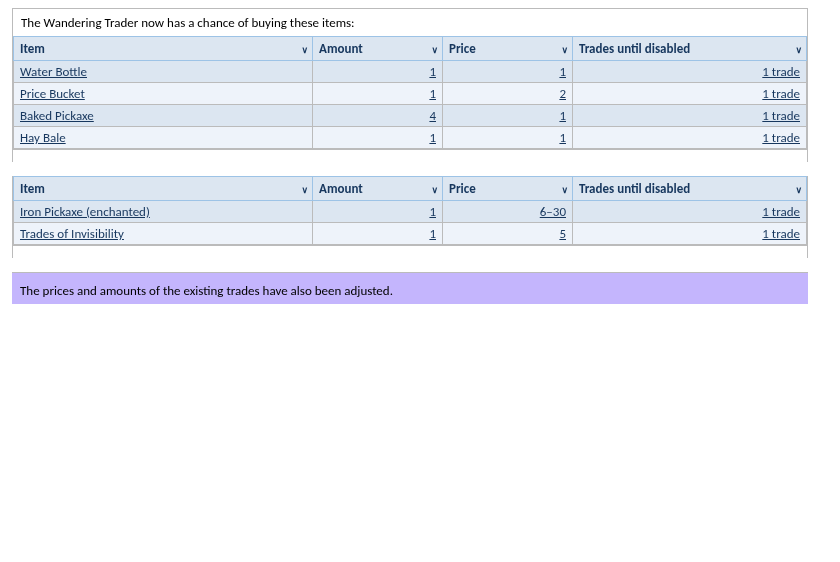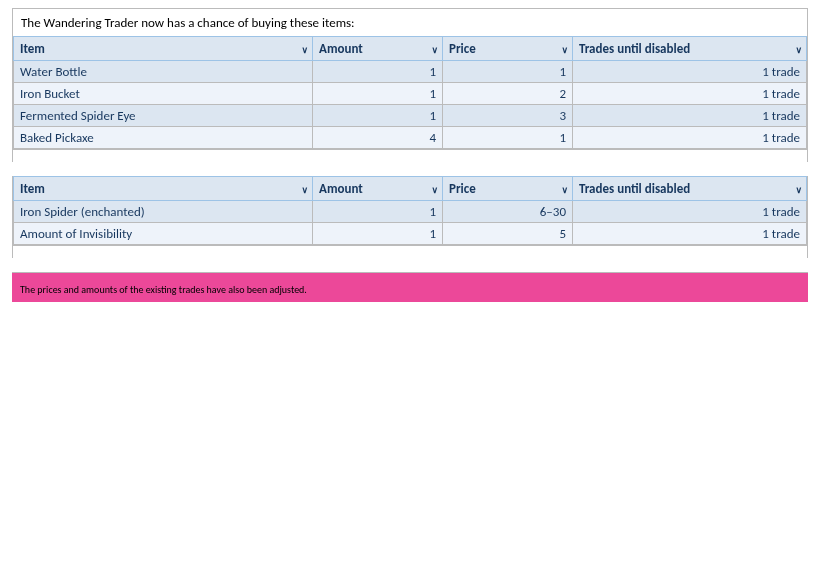--- a/index.html
+++ b/index.html
@@ -59,20 +59,21 @@
       top: 50%;
       transform: translateY(-50%);
       color: #17375e;
     }
 
     tbody tr td {
       padding: 3px 6px;
       border: 1px solid #bbb;
       color: #17375e;
       font-size: 13px;
+      text-decoration: underline;
     }
 
     tbody tr:nth-child(odd) td {
       background: #dce6f1;
     }
     tbody tr:nth-child(even) td {
       background: #eef3fa;
     }
 
     tbody tr td.num {
@@ -87,22 +88,22 @@
     .spacer {
       height: 12px;
       background: #fff;
       border-left: 1px solid #bbb;
       border-right: 1px solid #bbb;
     }
 
     .footer-text {
       padding: 10px 8px 6px 8px;
       color: #000;
-      font-size: 10px;
-      background: #ec4899;
+      font-size: 13px;
+      background: #c4b5fd;
       border-top: 1px solid #bbb;
     }
 
     .between-gap {
       height: 14px;
     }
 
     .section-block {
       margin: 0 12px;
     }
@@ -145,34 +146,34 @@
           </tr>
         </thead>
         <tbody id="buying-tbody">
         <tr>
       <td>Water Bottle</td>
       <td class="num">1</td>
       <td class="num">1</td>
       <td class="num">1 trade</td>
     </tr>
             <tr>
-      <td>Iron Bucket</td>
+      <td>Price Bucket</td>
       <td class="num">1</td>
       <td class="num">2</td>
-      <td class="num">1 trade</td>
-    </tr>
-            <tr>
-      <td>Fermented Spider Eye</td>
-      <td class="num">1</td>
-      <td class="num">3</td>
       <td class="num">1 trade</td>
     </tr>
             <tr>
       <td>Baked Pickaxe</td>
       <td class="num">4</td>
+      <td class="num">1</td>
+      <td class="num">1 trade</td>
+    </tr>
+            <tr>
+      <td>Hay Bale</td>
+      <td class="num">1</td>
       <td class="num">1</td>
       <td class="num">1 trade</td>
     </tr>
           </tbody>
       </table>
     </div>
     <div class="spacer"></div>
   </div>
 
   <div class="between-gap"></div>
@@ -201,27 +202,27 @@
               <span class="sort-icon">∨</span>
             </th>
             <th>
               <span>Trades until disabled</span>
               <span class="sort-icon">∨</span>
             </th>
           </tr>
         </thead>
         <tbody id="selling-tbody">
             <tr>
-      <td>Iron Spider (enchanted)</td>
+      <td>Iron Pickaxe (enchanted)</td>
       <td class="num">1</td>
       <td class="num">6–30</td>
       <td class="num">1 trade</td>
     </tr>
             <tr>
-      <td>Amount of Invisibility</td>
+      <td>Trades of Invisibility</td>
       <td class="num">1</td>
       <td class="num">5</td>
       <td class="num">1 trade</td>
     </tr>
           </tbody>
       </table>
     </div>
     <div class="spacer"></div>
   </div>
 

